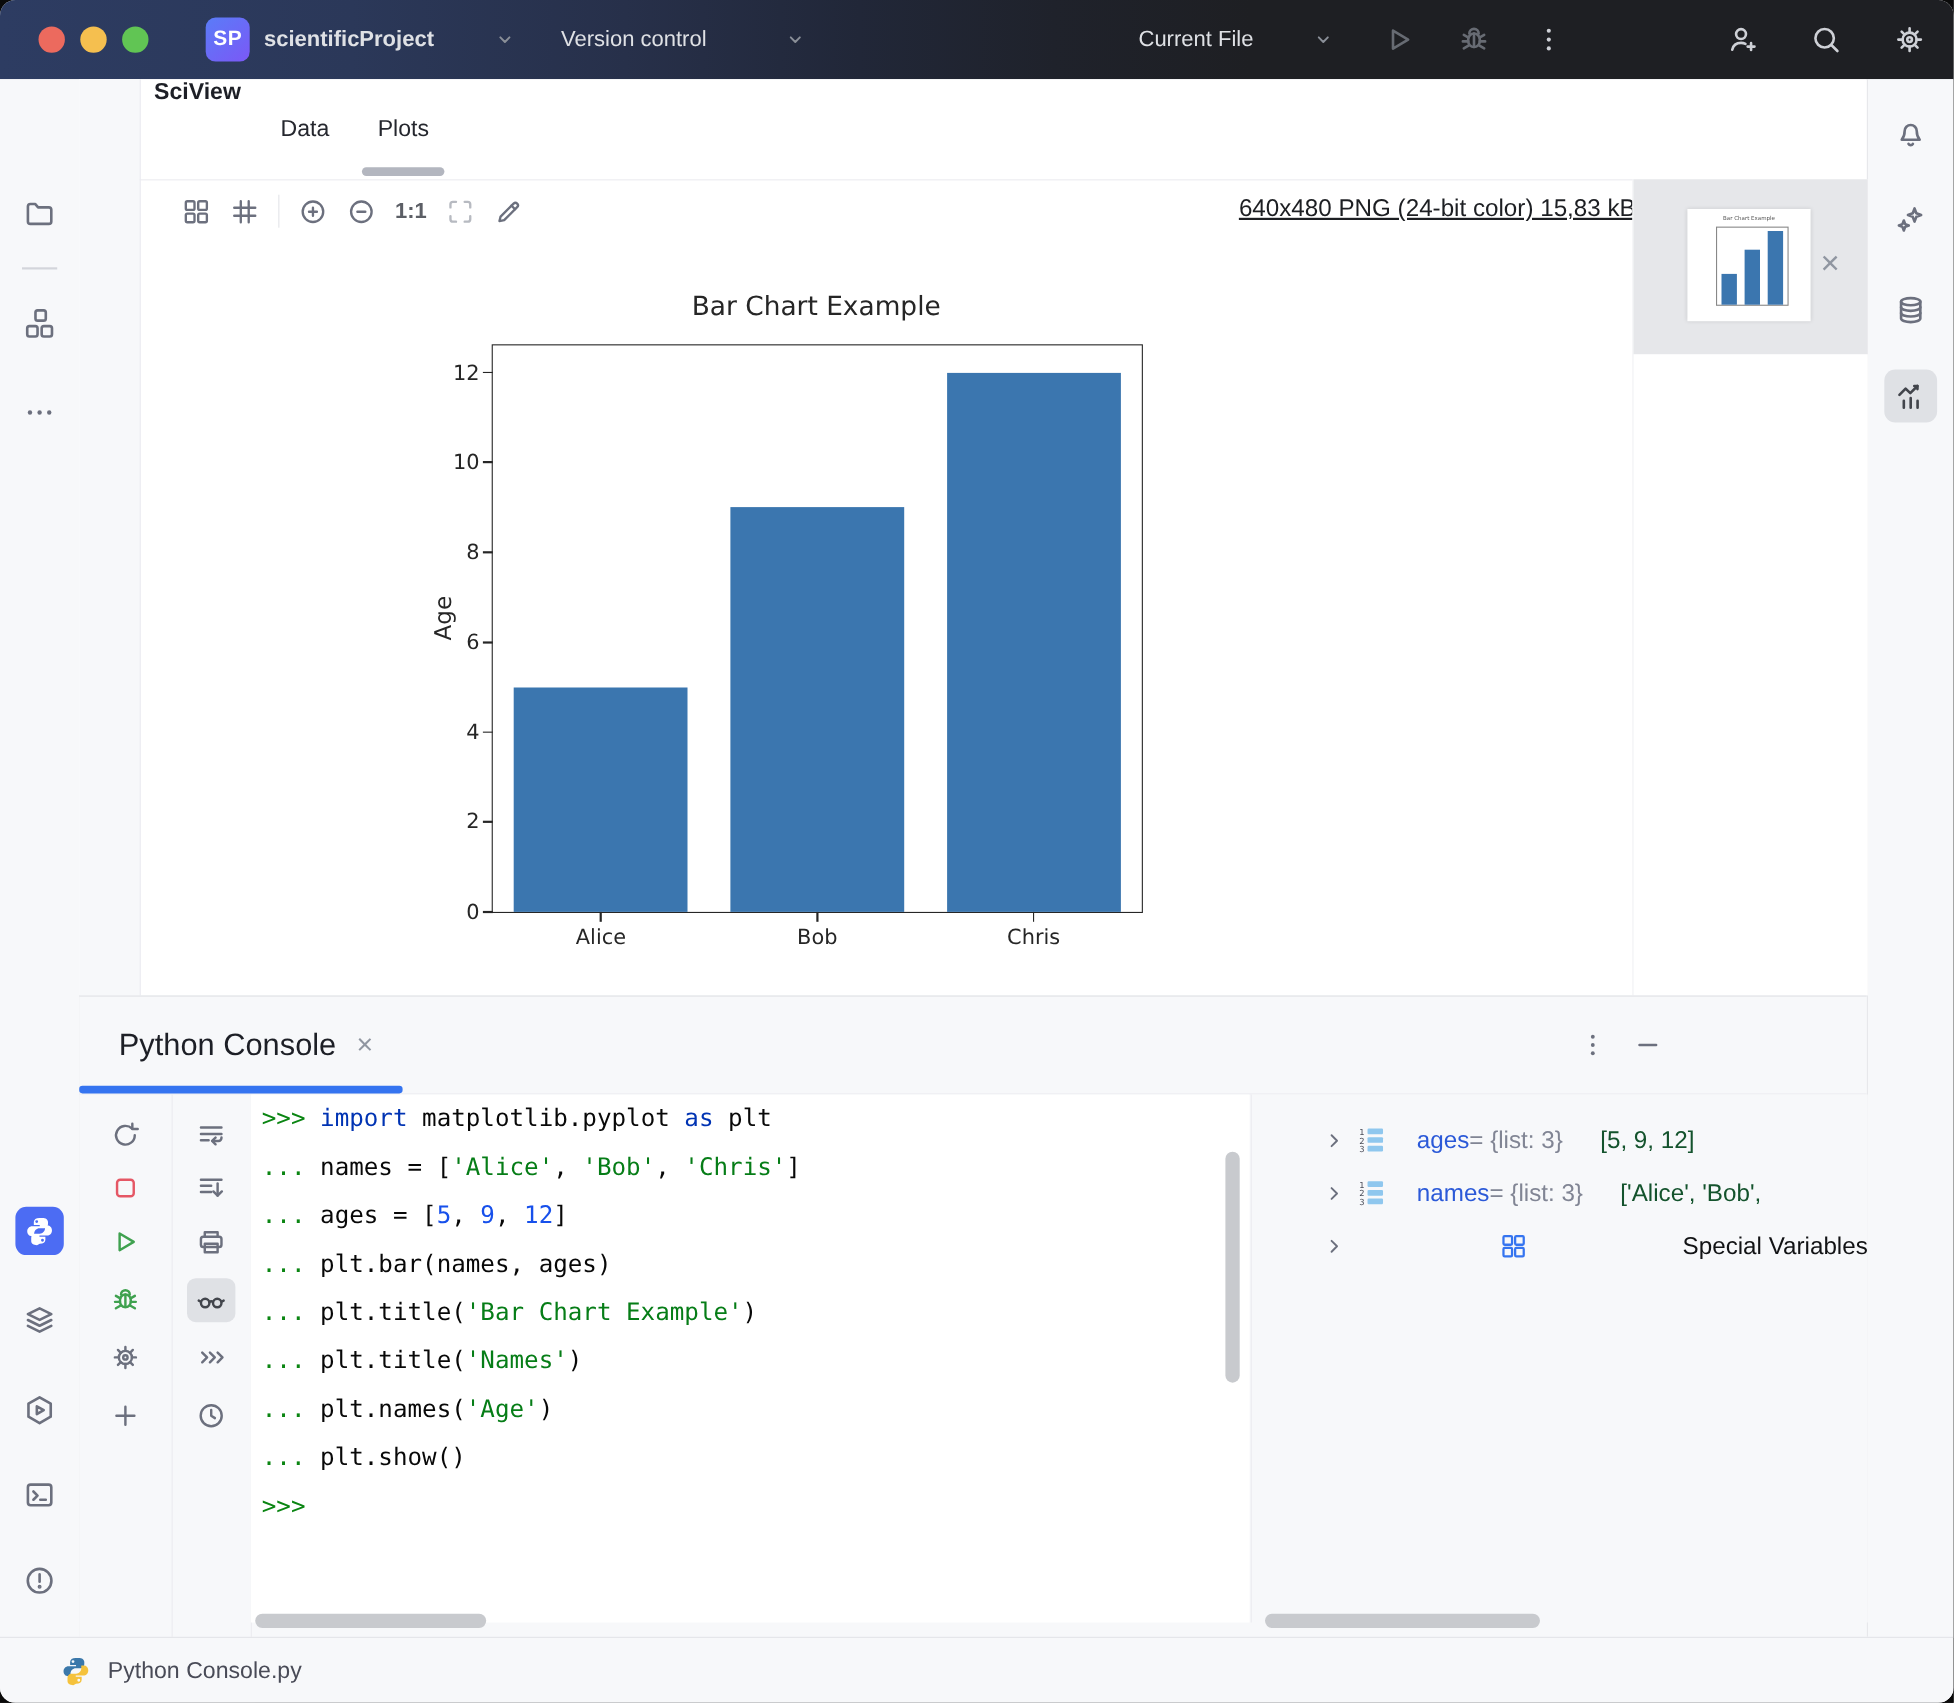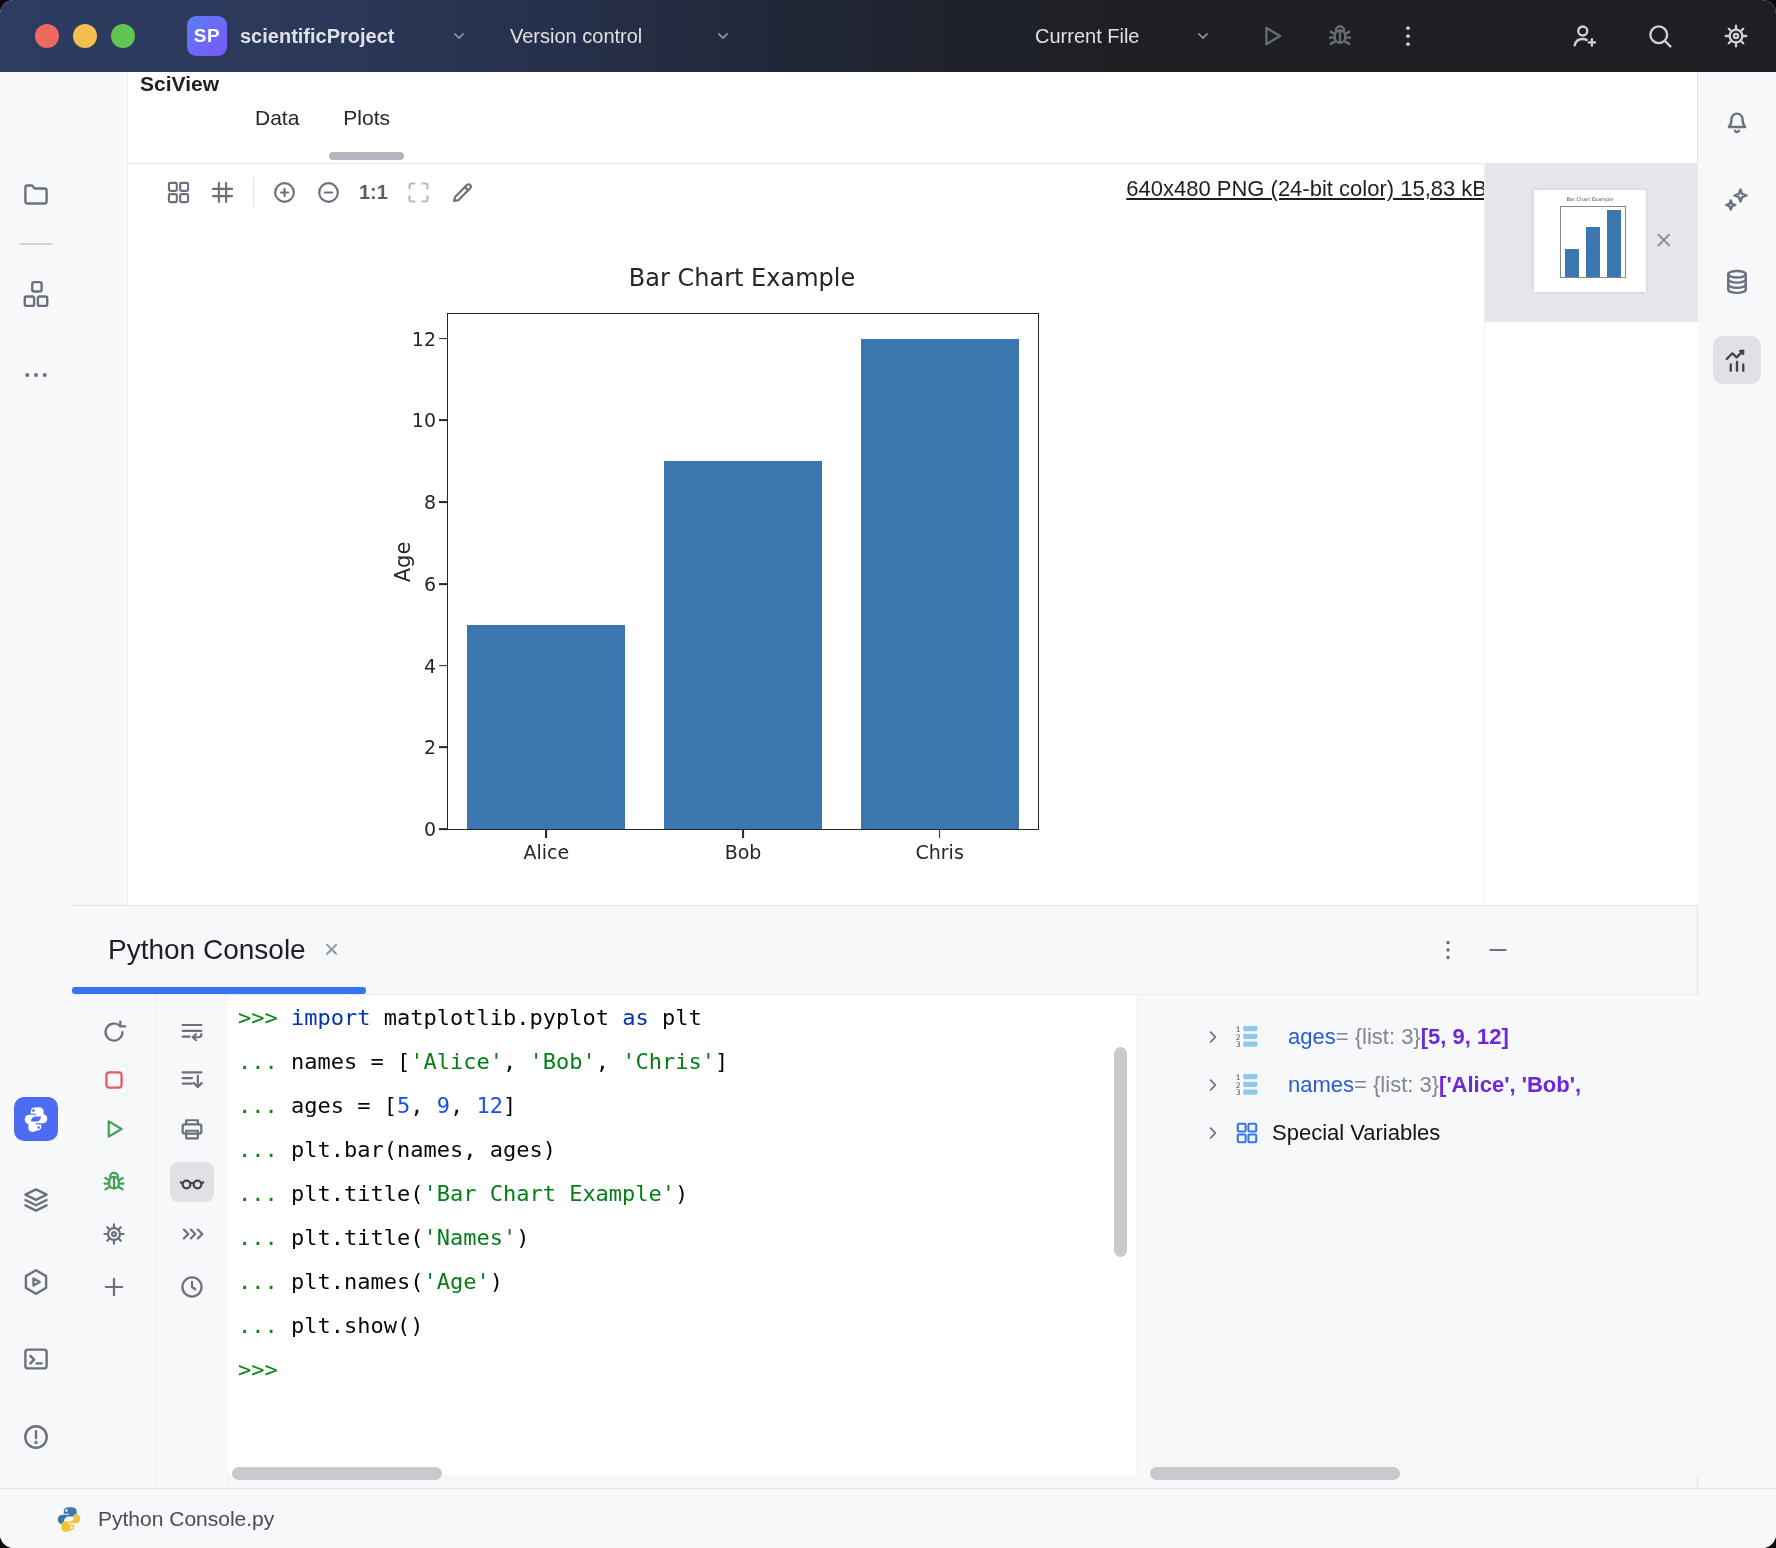--- a/index.html
+++ b/index.html
@@ -90,21 +90,21 @@
   .tok-str{color:#067d17;}
   .tok-num{color:#1750eb;}
   .vscroll{left:1042px;top:52px;width:13px;height:210px;border-radius:7px;background:#c8cace;}
   .hscroll{top:472px;height:13px;border-radius:7px;background:#c8cace;}
   .vars{left:1065px;top:0;width:560px;height:480px;background:#f7f8fa;border-left:1px solid #ebecf0;overflow:hidden;}
   .var-row{position:absolute;left:0;width:560px;height:48px;display:flex;align-items:center;font-size:22px;white-space:nowrap;}
   .var-chev{width:22px;height:22px;color:#6c707e;margin-left:64px;flex:0 0 auto;}
   .var-ic{width:26px;height:26px;margin-left:10px;flex:0 0 auto;}
   .var-name{color:#2b59d8;margin-left:28px;}
   .var-type{color:#818594;}
-  .var-val{color:#6d28d9;font-weight:700;}
+  .var-val{color:#14532d;font-weight:400;margin-left:34px;}
   .var-label{color:#121315;margin-left:12px;}
 
   
   .statusbar{left:0;top:1488px;width:1776px;height:60px;background:#f7f8fa;border-top:1px solid #e3e4e8;font-size:21px;color:#494b57;}
   .sb-ic{left:54px;top:15px;width:30px;height:30px;}
   .sb-left{left:98px;top:0;line-height:60px;}
   .sb-right{right:40px;top:0;line-height:60px;}
 </style>
 </head>
 <body>
@@ -532,21 +532,21 @@
                   <rect x="8.5" y="1.8" width="13" height="4.8" rx="1" fill="#8fc7ee"></rect>
                   <rect x="8.5" y="9" width="13" height="4.8" rx="1" fill="#8fc7ee"></rect>
                   <rect x="8.5" y="16.2" width="13" height="4.8" rx="1" fill="#8fc7ee"></rect>
                 </g>
               </svg>
             </span>
             <span class="var-name">names</span>
             <span class="var-type"> = {list: 3} </span>
             <span class="var-val">['Alice', 'Bob',</span>
           </div>
-          <div class="var-row" style="top: 114px;">
+          <div class="var-row" style="top: 114px; justify-content: space-between;">
             <span class="ic var-chev">
               <svg viewBox="0 0 24 24" fill="none" stroke="currentColor" stroke-width="1.9" stroke-linecap="round" stroke-linejoin="round">
                 <path d="M9.3 6.6l5.4 5.4-5.4 5.4"></path>
               </svg>
             </span>
             <span class="ic var-ic">
               <svg viewBox="0 0 24 24" fill="none" stroke="currentColor" stroke-width="1.9" stroke-linecap="round" stroke-linejoin="round">
                 <g stroke="#3574f0">
                   <rect x="3.5" y="3.5" width="7.2" height="7.2" rx="1"></rect>
                   <rect x="13.3" y="3.5" width="7.2" height="7.2" rx="1"></rect>

